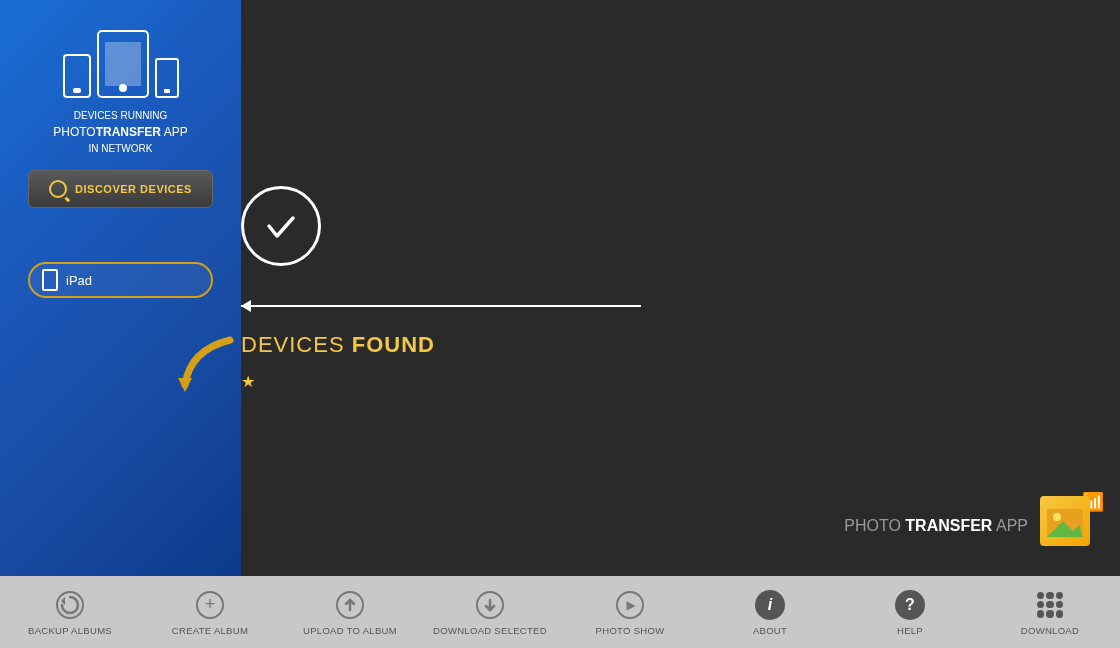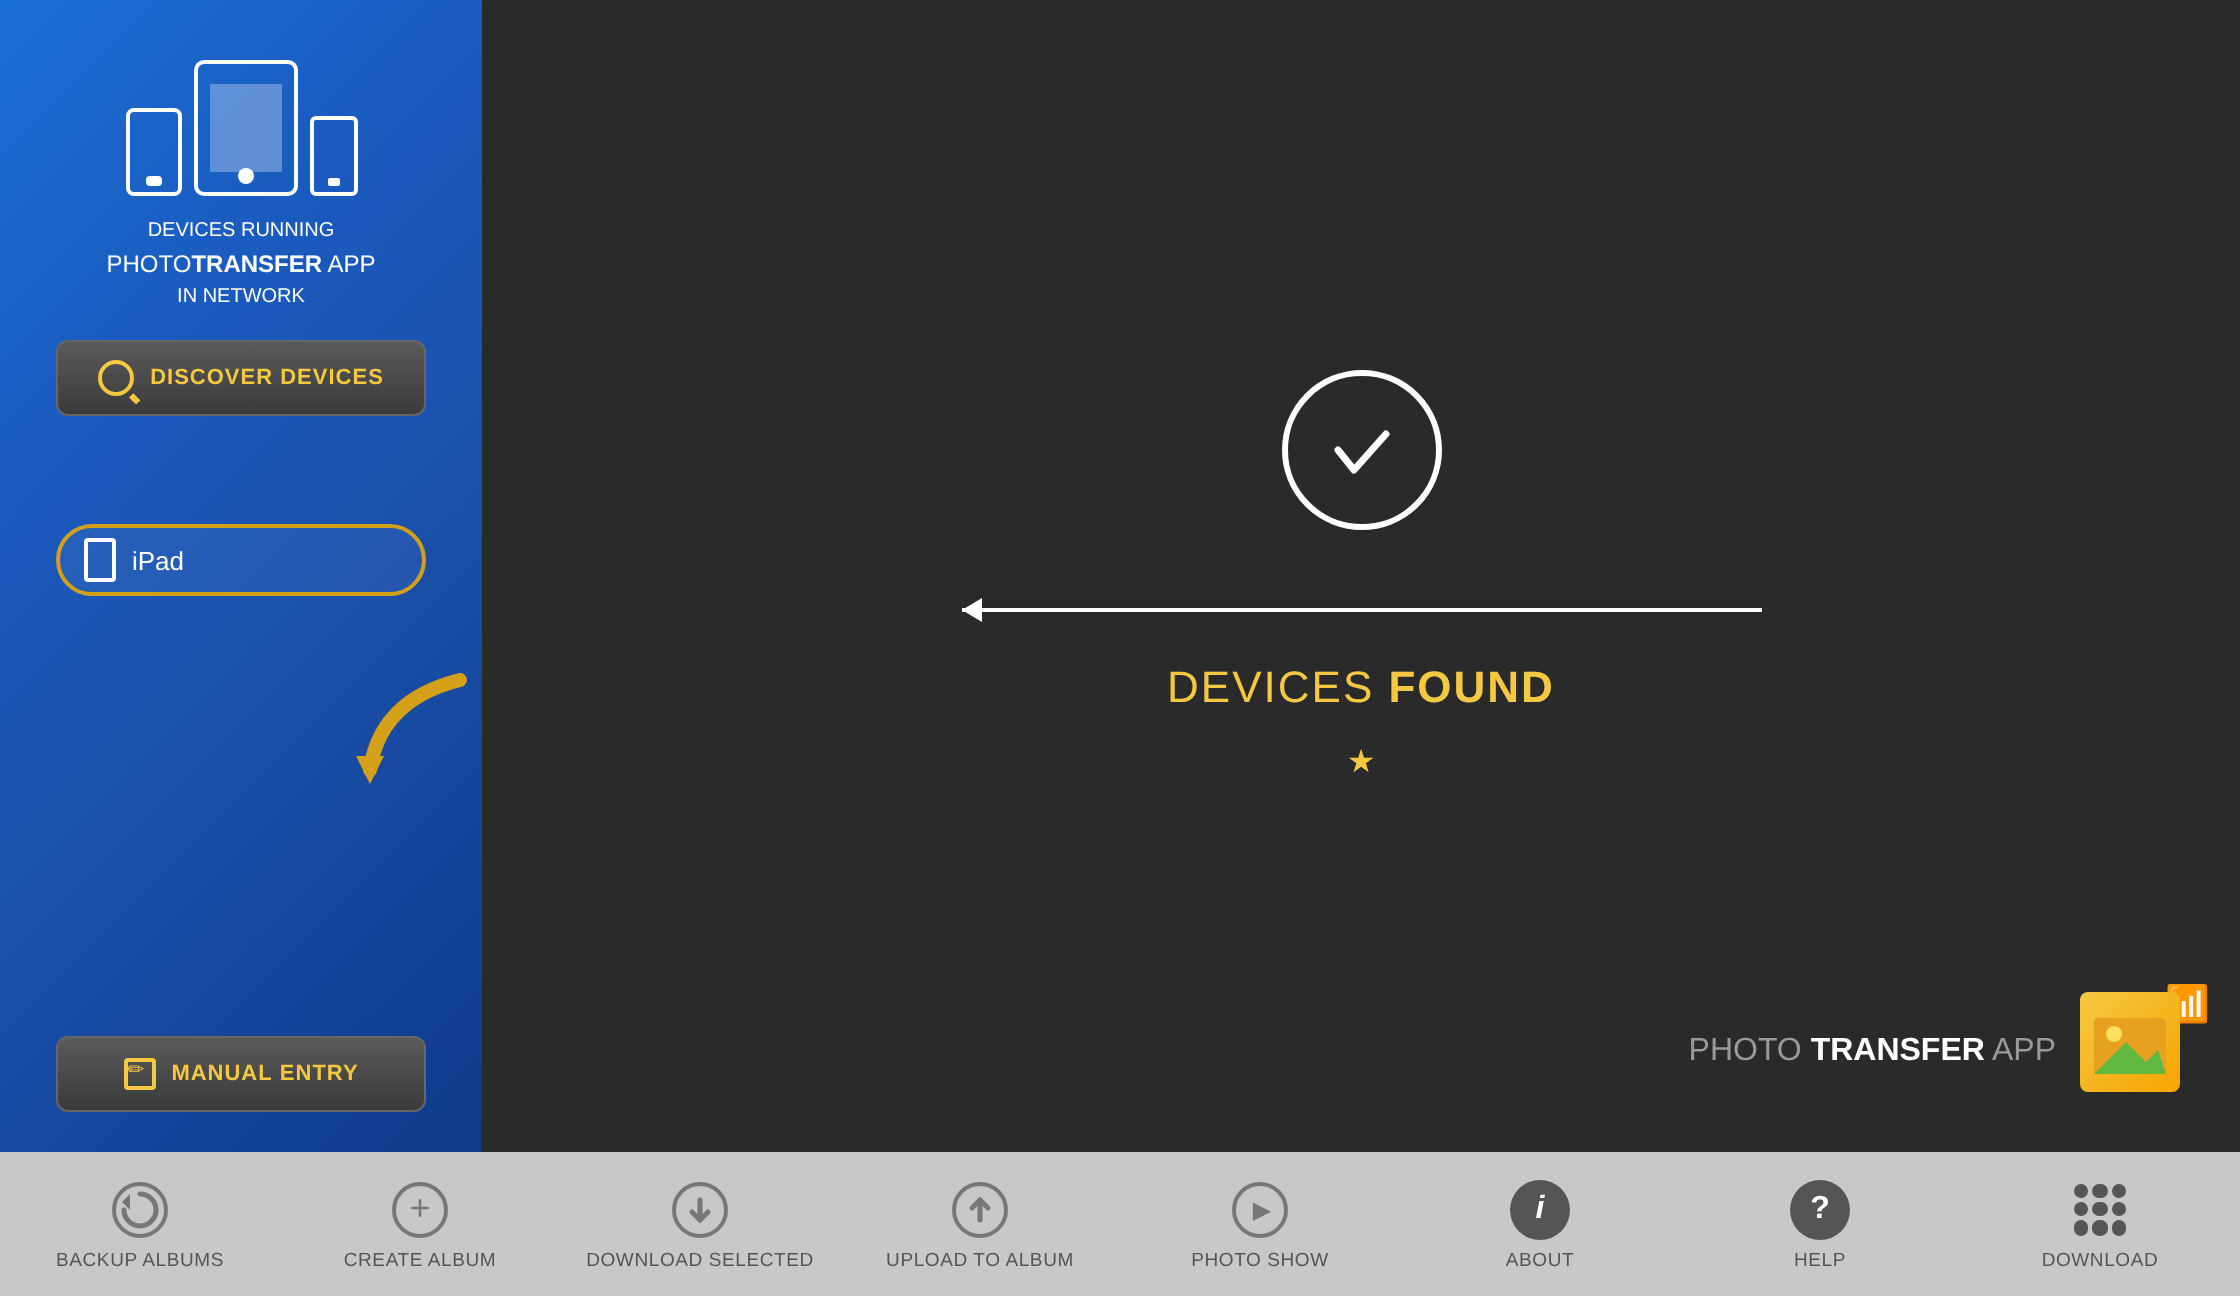--- a/index.html
+++ b/index.html
@@ -229,21 +229,21 @@
       letter-spacing: 0.5px;
     }
     .manual-btn-text span { color: #f5c842; }
 
     
     .content {
       flex: 1;
       background: #2a2a2a;
       display: flex;
       flex-direction: column;
-      align-items: center;
+      align-items: flex-start;
       justify-content: center;
       position: relative;
     }
 
     .check-area {
       display: flex;
       flex-direction: column;
       align-items: center;
       margin-bottom: 20px;
     }
@@ -526,26 +526,20 @@
 
     <div class="arrow-container">
       <svg class="arrow-svg" viewBox="0 0 80 80" xmlns="http://www.w3.org/2000/svg">
         <path d="M 60 10 Q 20 20 15 55" stroke="#d4a017" stroke-width="7" fill="none" stroke-linecap="round"></path>
         <polygon points="8,48 22,48 15,62" fill="#d4a017"></polygon>
       </svg>
     </div>
 
     <div class="spacer"></div>
 
-    <div class="manual-btn">
-      <div class="manual-icon"></div>
-      <span class="manual-btn-text">
-        <span>MANUAL</span>&nbsp;<span>ENTRY</span>
-      </span>
-    </div>
   </div>
 
   <div class="content">
     <div class="check-area">
       <div class="check-circle">
         <svg viewBox="0 0 40 40" xmlns="http://www.w3.org/2000/svg">
           <polyline points="8,20 16,30 32,12" stroke="white" stroke-width="3.5" fill="none" stroke-linecap="round" stroke-linejoin="round"></polyline>
         </svg>
       </div>
     </div>
@@ -596,44 +590,44 @@
 
   <div class="toolbar-item">
     <div class="toolbar-icon">
       <div class="plus-circle">+</div>
     </div>
     <span class="toolbar-label">CREATE ALBUM</span>
   </div>
 
   <div class="toolbar-item">
     <div class="toolbar-icon">
+      <div class="upload-arrow">
+        <svg width="16" height="16" viewBox="0 0 16 16">
+          <line x1="8" y1="13" x2="8" y2="3" stroke="#777" stroke-width="2.5" stroke-linecap="round"></line>
+          <polyline points="4,7 8,3 12,7" stroke="#777" stroke-width="2.5" fill="none" stroke-linecap="round" stroke-linejoin="round"></polyline>
+        </svg>
+      </div>
+    </div>
+    <span class="toolbar-label">UPLOAD TO ALBUM</span>
+  </div>
+
+  <div class="toolbar-item">
+    <div class="toolbar-icon">
       <div class="download-arrow">
         <svg width="16" height="16" viewBox="0 0 16 16">
           <line x1="8" y1="3" x2="8" y2="13" stroke="#777" stroke-width="2.5" stroke-linecap="round"></line>
           <polyline points="4,9 8,13 12,9" stroke="#777" stroke-width="2.5" fill="none" stroke-linecap="round" stroke-linejoin="round"></polyline>
         </svg>
       </div>
     </div>
     <span class="toolbar-label">DOWNLOAD SELECTED</span>
   </div>
 
   <div class="toolbar-item">
     <div class="toolbar-icon">
-      <div class="upload-arrow">
-        <svg width="16" height="16" viewBox="0 0 16 16">
-          <line x1="8" y1="13" x2="8" y2="3" stroke="#777" stroke-width="2.5" stroke-linecap="round"></line>
-          <polyline points="4,7 8,3 12,7" stroke="#777" stroke-width="2.5" fill="none" stroke-linecap="round" stroke-linejoin="round"></polyline>
-        </svg>
-      </div>
-    </div>
-    <span class="toolbar-label">UPLOAD TO ALBUM</span>
-  </div>
-
-  <div class="toolbar-item">
-    <div class="toolbar-icon">
       <div class="play-circle">▶</div>
     </div>
     <span class="toolbar-label">PHOTO SHOW</span>
   </div>
 
   <div class="toolbar-item">
     <div class="toolbar-icon">
       <div class="info-circle">i</div>
     </div>
     <span class="toolbar-label">ABOUT</span>

